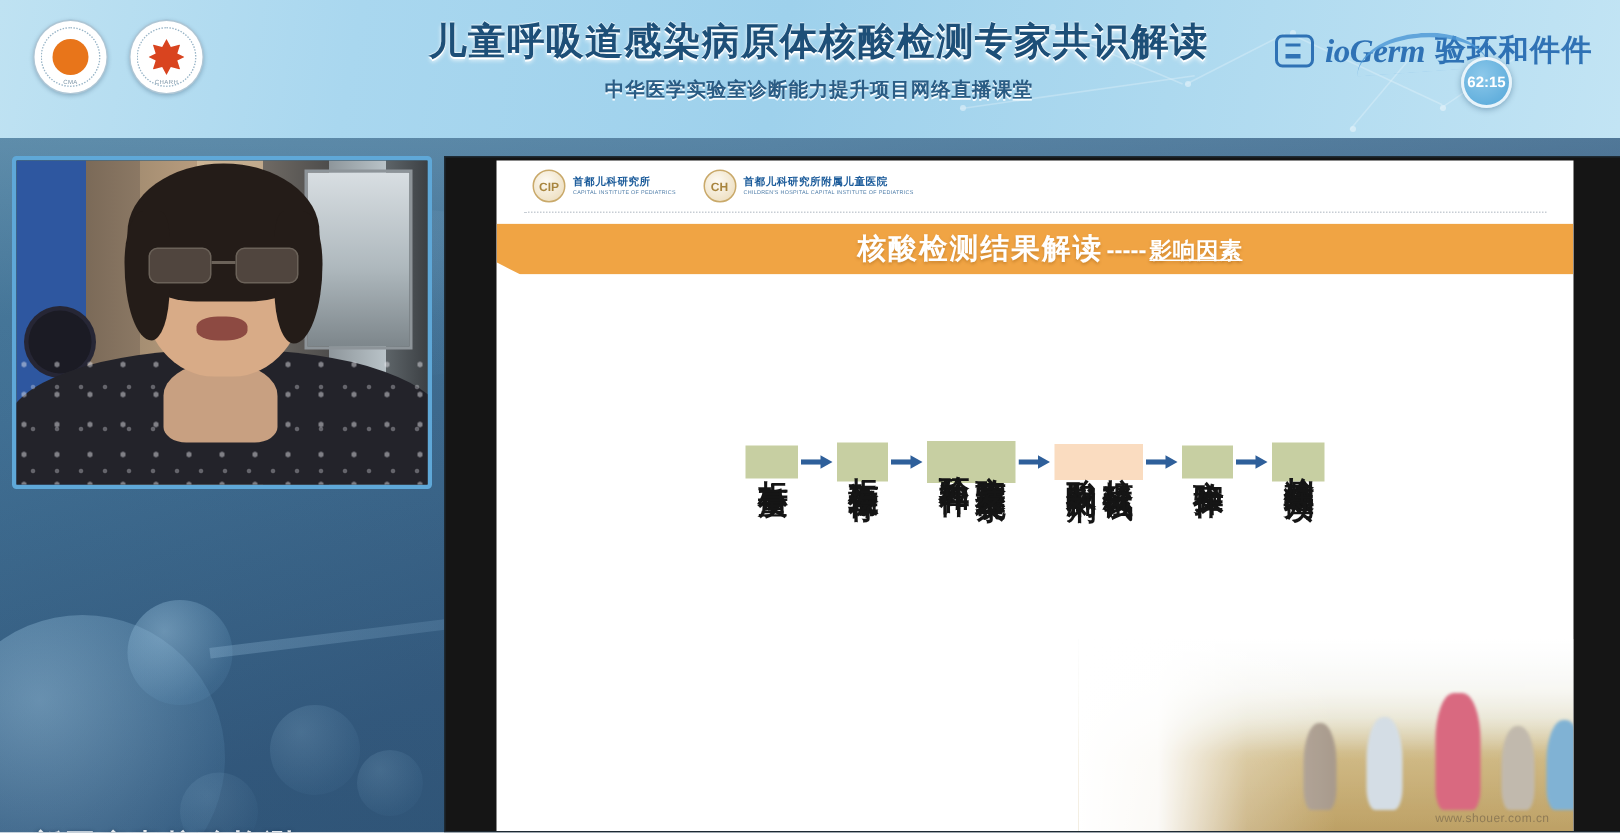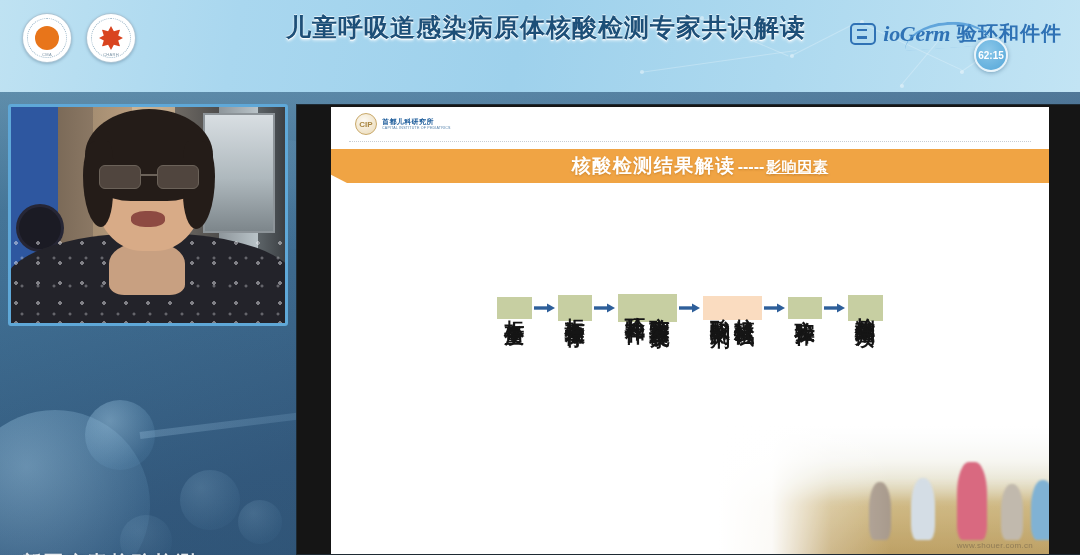--- a/index.html
+++ b/index.html
@@ -408,20 +408,21 @@
         <div class="seal-txt">CMA</div>
       </div>
       <div class="seal seal-b">
         <div class="mark"></div>
         <div class="seal-txt">CHARH</div>
       </div>
     </div>
 
     <div class="title-block">
       <div id="main-title">儿童呼吸道感染病原体核酸检测专家共识解读</div>
+      <div id="sub-title">中华医学实验室诊断能力提升项目网络直播课堂</div>
     </div>
 
     <div class="brand-block">
       <div class="brand-swoosh"></div>
       <div class="brand-icon"></div>
       <div id="brand-latin">ioGerm</div>
       <div id="brand-cn">验环和件件</div>
     </div>
     <div id="timer-badge">62:15</div>
   </div>
@@ -449,20 +450,27 @@
 
   <div id="slide-stage">
     <div id="slide">
 
       <div class="slide-logos">
         <div class="slide-logo">
           <div class="emblem">CIP</div>
           <div class="ltext">
             <div class="lcn">首都儿科研究所</div>
             <div class="len">CAPITAL INSTITUTE OF PEDIATRICS</div>
+          </div>
+        </div>
+        <div class="slide-logo">
+          <div class="emblem">CH</div>
+          <div class="ltext">
+            <div class="lcn">首都儿科研究所附属儿童医院</div>
+            <div class="len">CHILDREN'S HOSPITAL CAPITAL INSTITUTE OF PEDIATRICS</div>
           </div>
         </div>
       </div>
       <div class="slide-rule"></div>
 
       <div id="slide-banner">
         <div class="btext">
           <span>核酸检测结果解读</span>
           <span class="bdash">-----</span>
           <span class="bsuf">影响因素</span>

